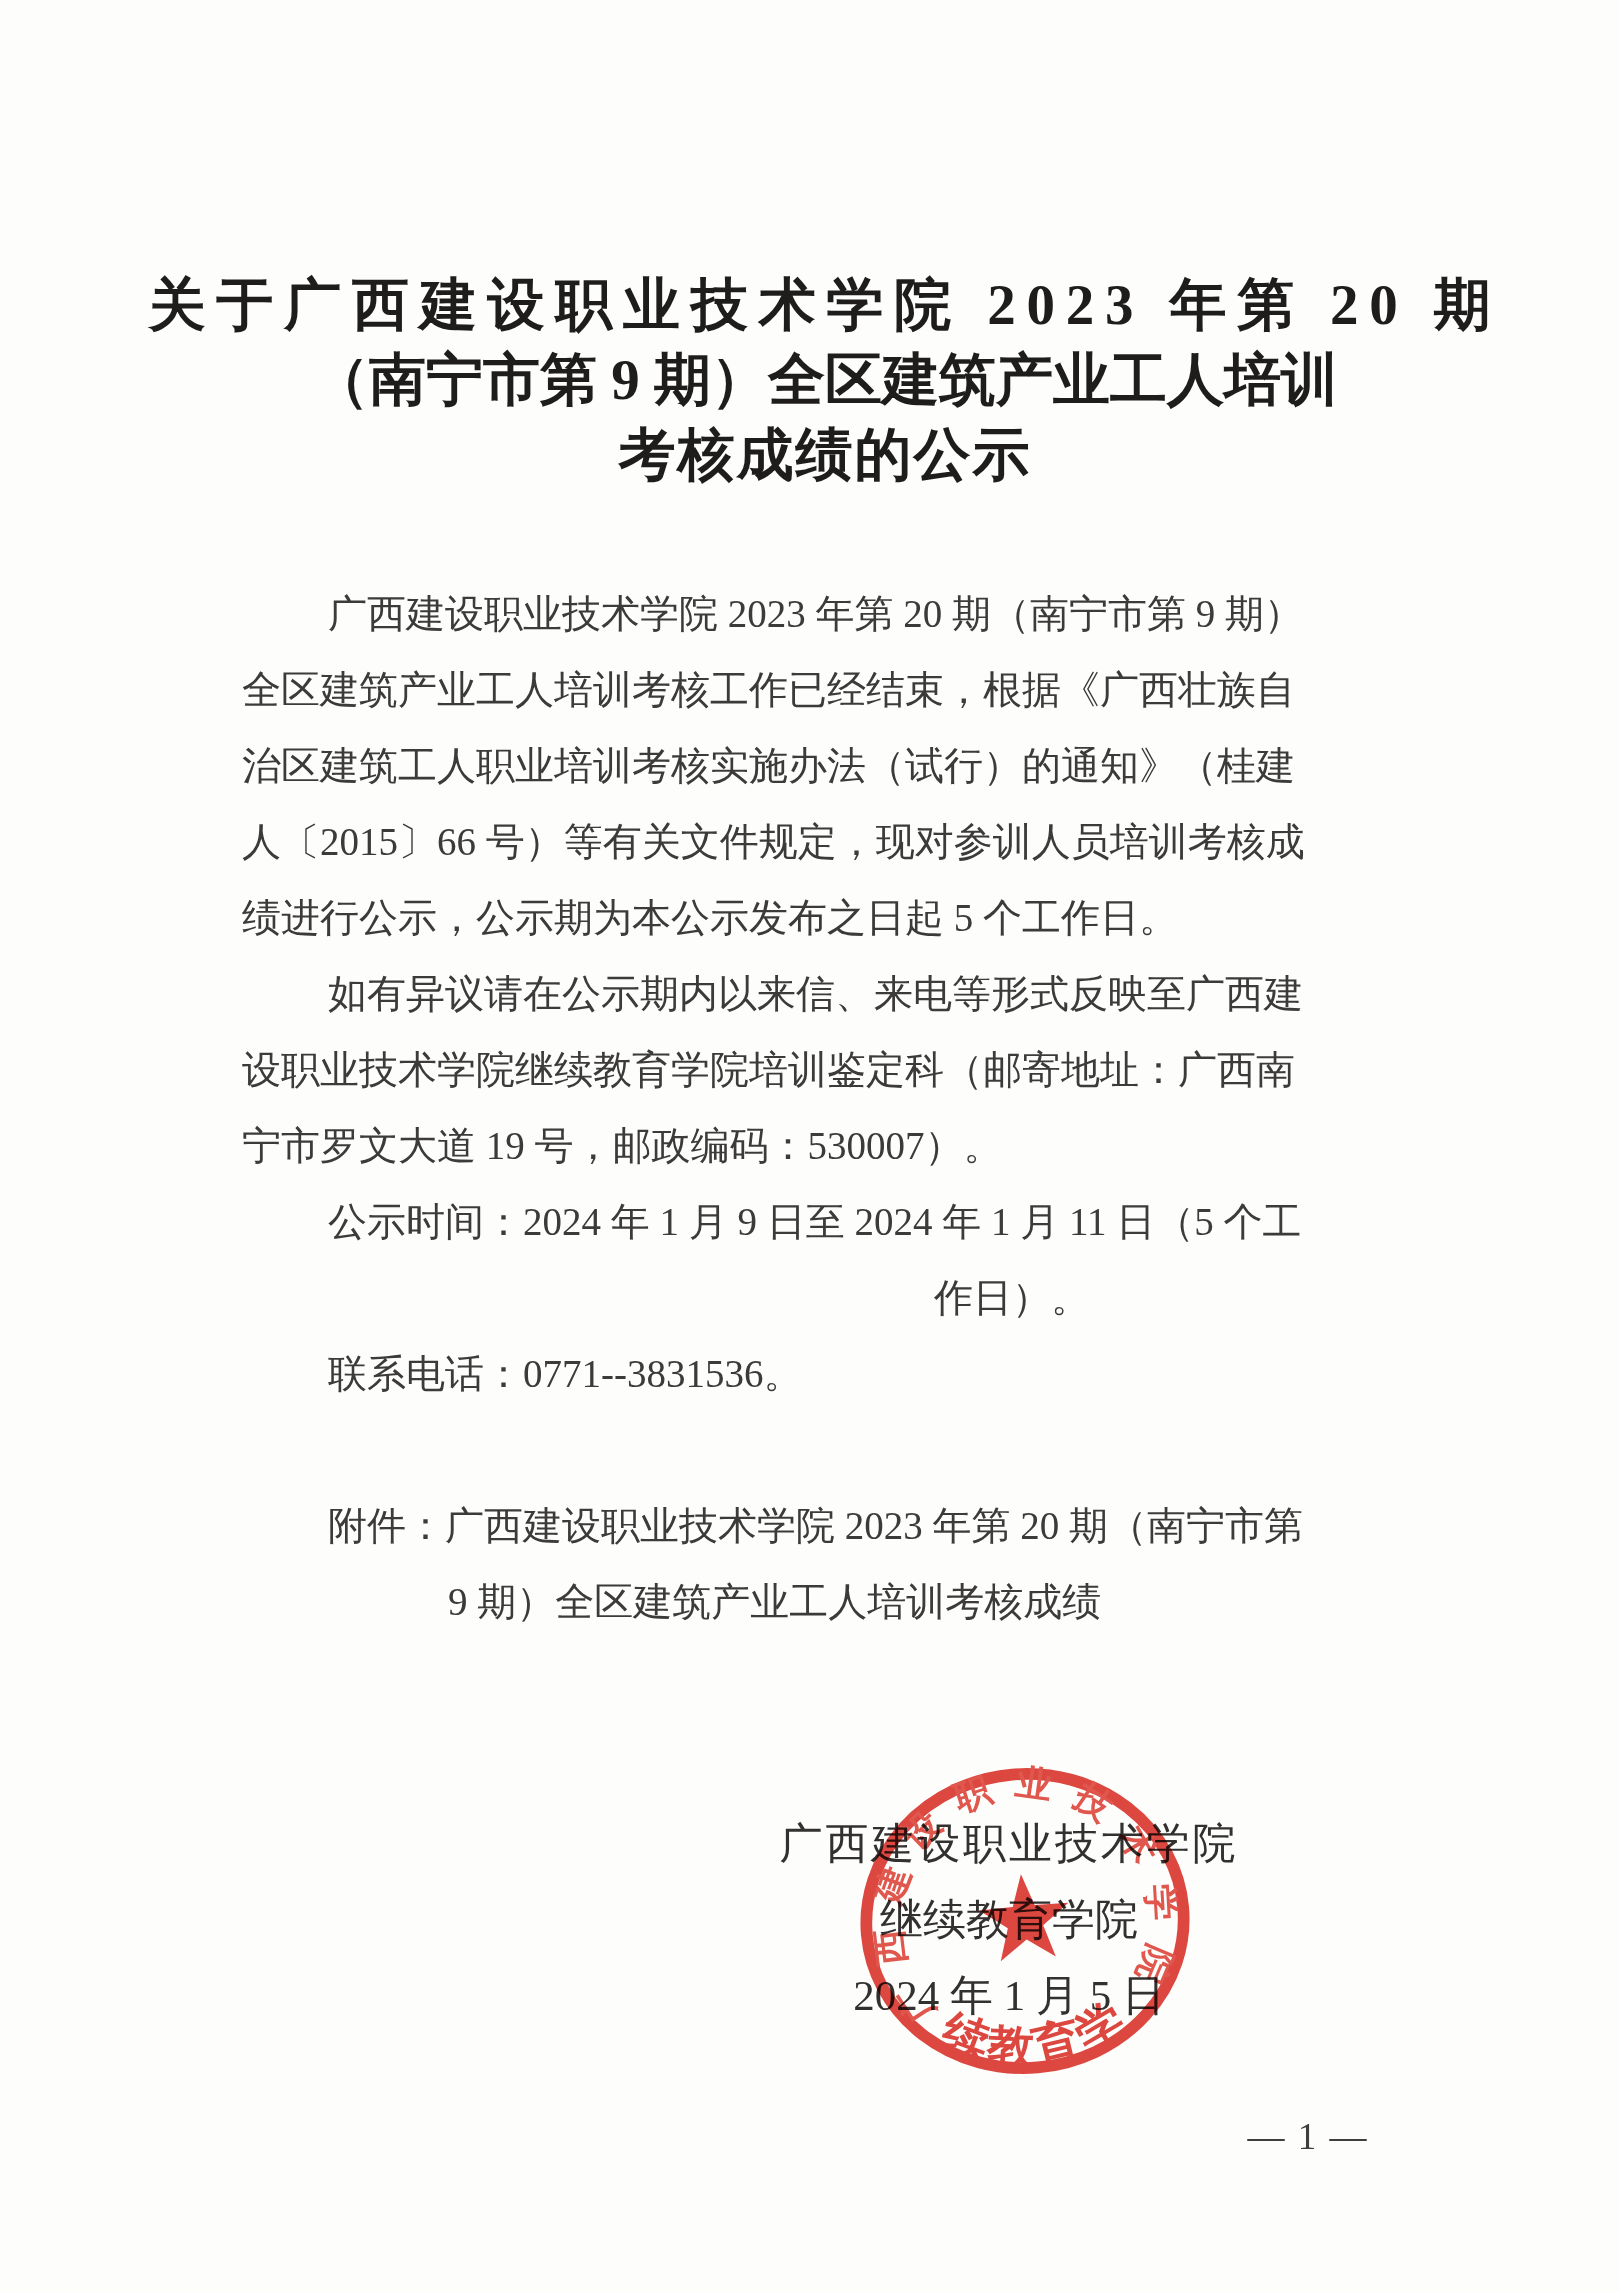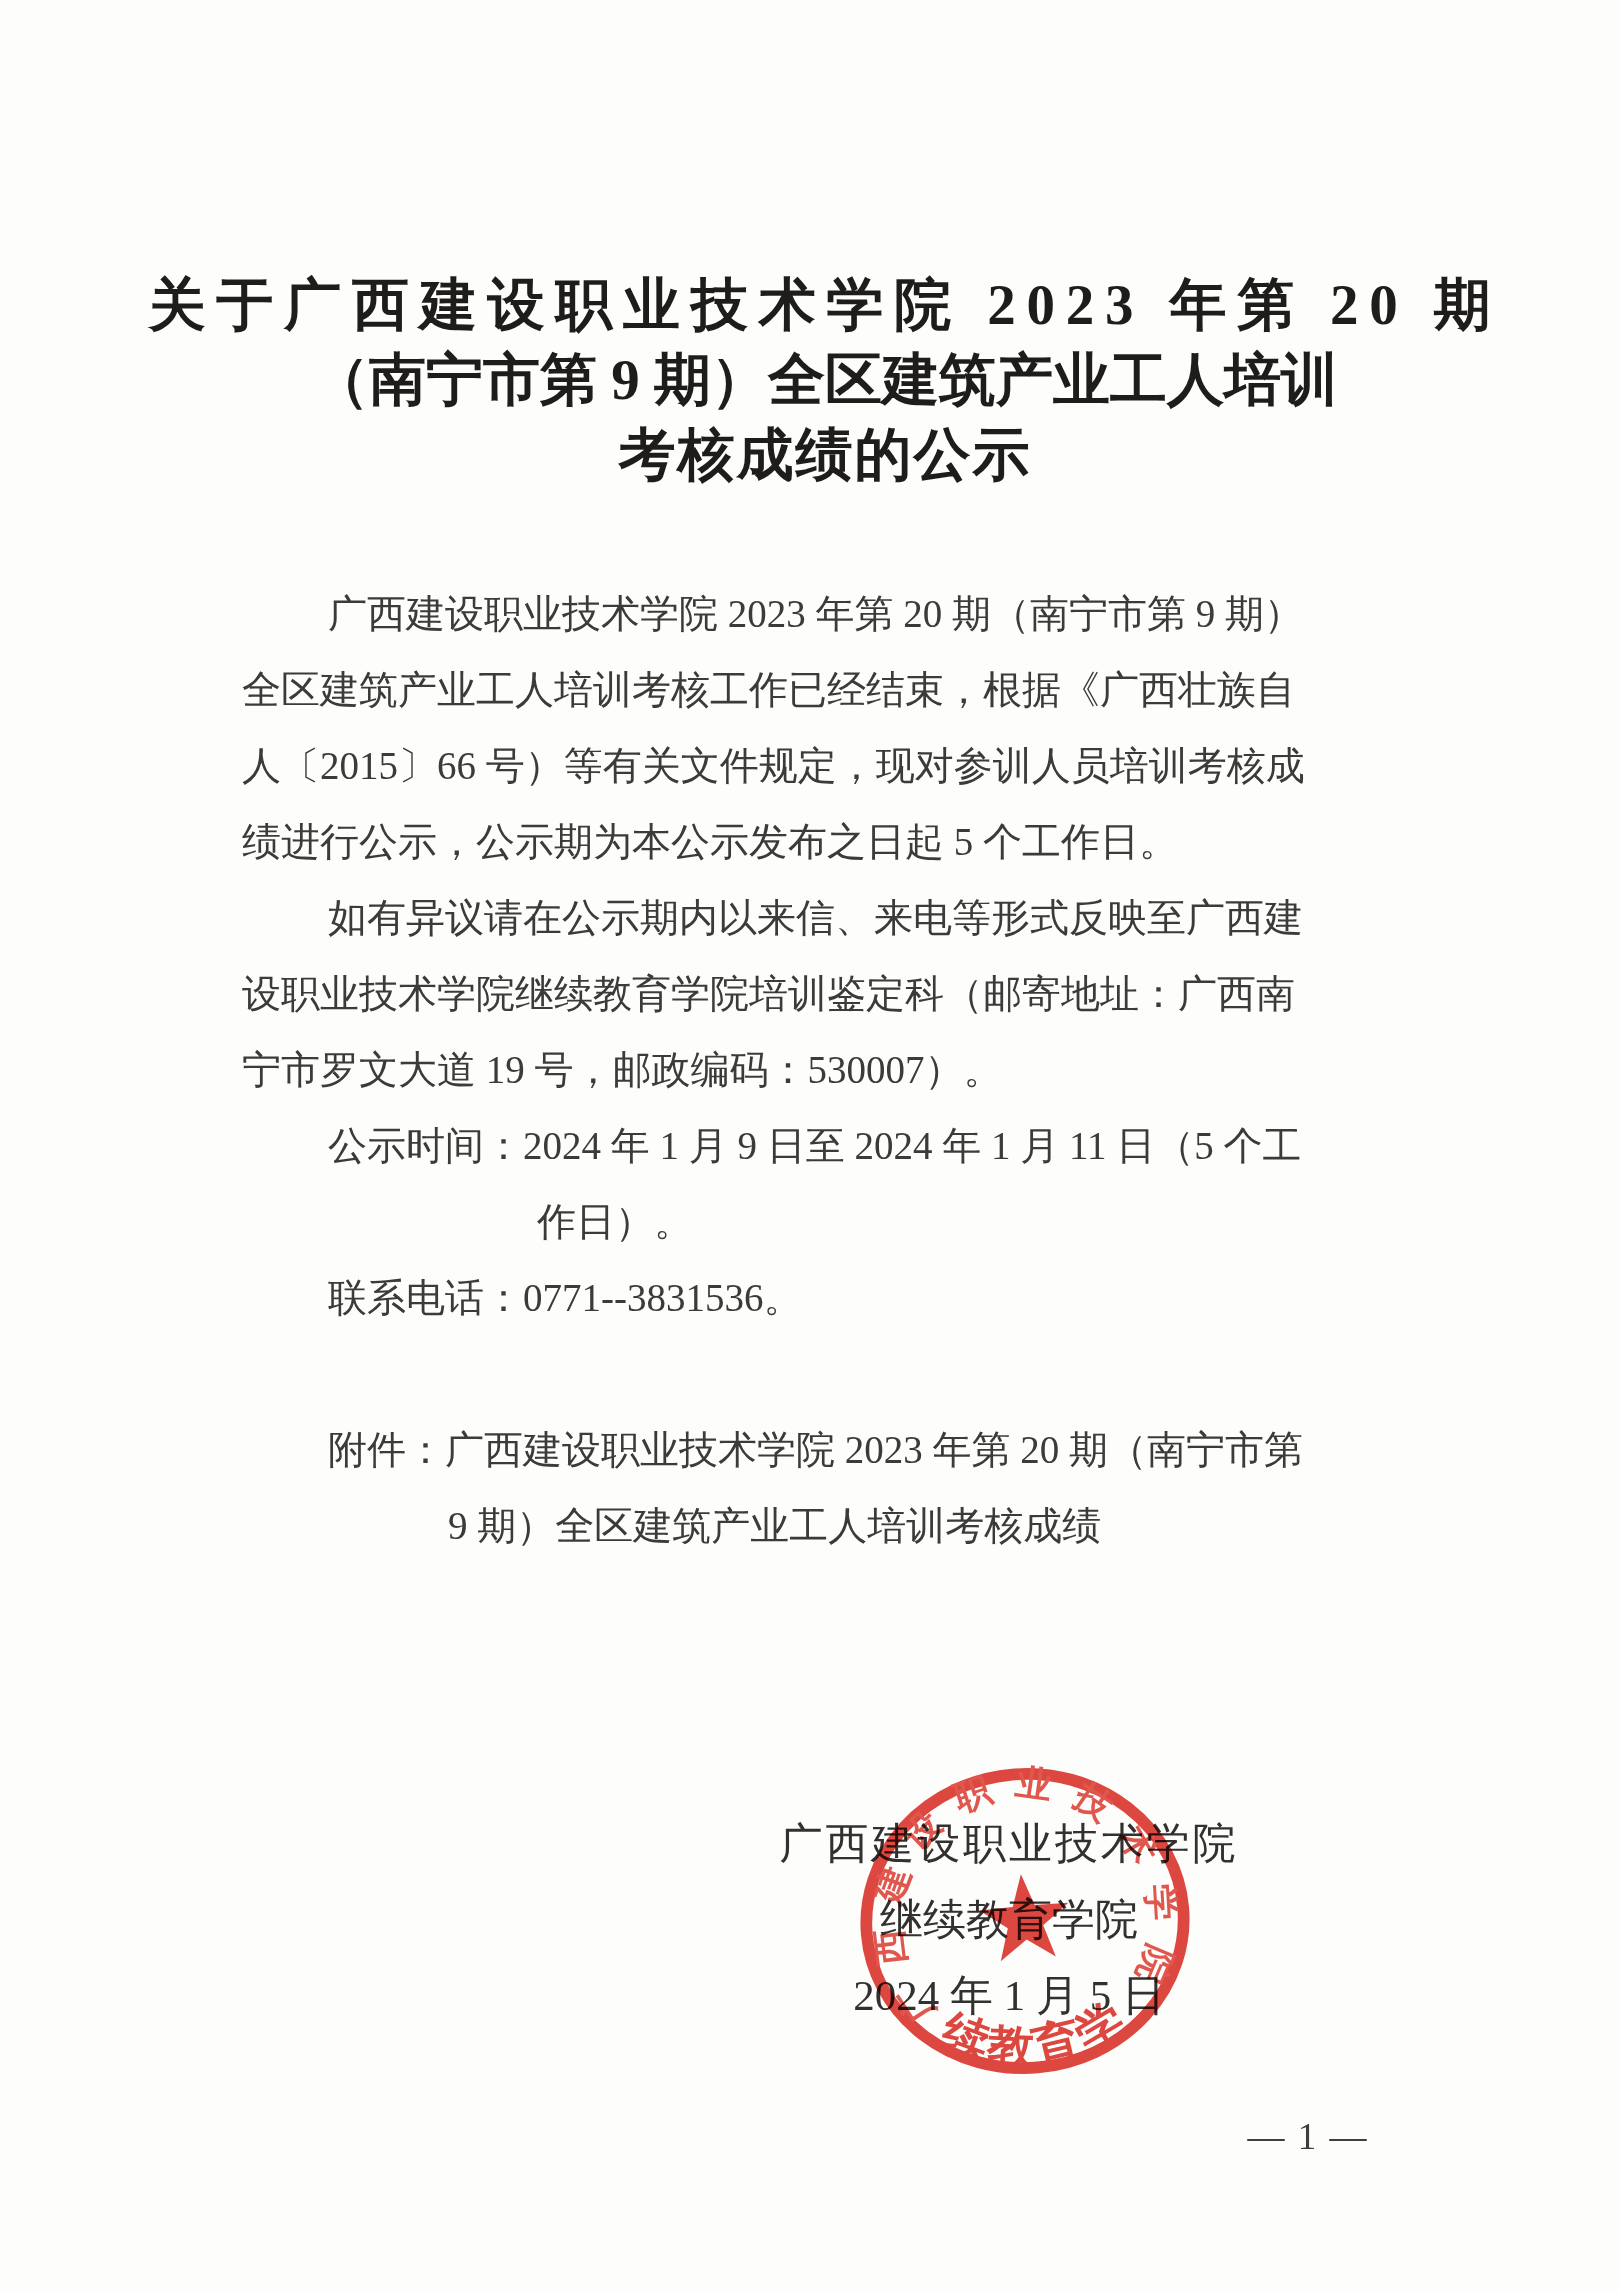--- a/index.html
+++ b/index.html
@@ -82,27 +82,28 @@
   <div class="title-block">
     <div class="title-line t1">关于广西建设职业技术学院 2023 年第 20 期</div>
     <div class="title-line t2">（南宁市第 9 期）全区建筑产业工人培训</div>
     <div class="title-line t3">考核成绩的公示</div>
   </div>
 
   <div class="body-block">
 
   <div class="body-line" style="padding-left: 86px;">广西建设职业技术学院 2023 年第 20 期（南宁市第 9 期）</div>
       <div class="body-line">全区建筑产业工人培训考核工作已经结束，根据《广西壮族自</div>
+      <div class="body-line">治区建筑工人职业培训考核实施办法（试行）的通知》（桂建</div>
       <div class="body-line">人〔2015〕66 号）等有关文件规定，现对参训人员培训考核成</div>
       <div class="body-line">绩进行公示，公示期为本公示发布之日起 5 个工作日。</div>
       <div class="body-line" style="padding-left: 86px;">如有异议请在公示期内以来信、来电等形式反映至广西建</div>
       <div class="body-line">设职业技术学院继续教育学院培训鉴定科（邮寄地址：广西南</div>
       <div class="body-line">宁市罗文大道 19 号，邮政编码：530007）。</div>
       <div class="body-line" style="padding-left: 86px;">公示时间：2024 年 1 月 9 日至 2024 年 1 月 11 日（5 个工</div>
-      <div class="body-line" style="padding-left: 295px;">作日）。</div>
+      <div class="body-line" style="padding-left: 295px; text-align: center;">作日）。</div>
       <div class="body-line" style="padding-left: 86px;">联系电话：0771--3831536。</div>
       <div class="body-line"></div>
       <div class="body-line" style="padding-left: 86px;">附件：广西建设职业技术学院 2023 年第 20 期（南宁市第</div>
       <div class="body-line" style="padding-left: 206px;">9 期）全区建筑产业工人培训考核成绩</div>
     </div>
 
   <div class="signature-block">
     <div class="signature-line org1">广西建设职业技术学院</div>
     <div class="signature-line">继续教育学院</div>
     <div class="signature-line">2024 年 1 月 5 日</div>

